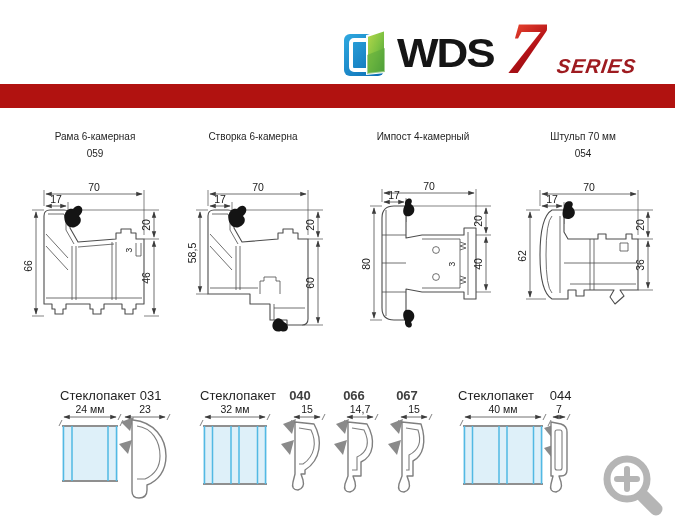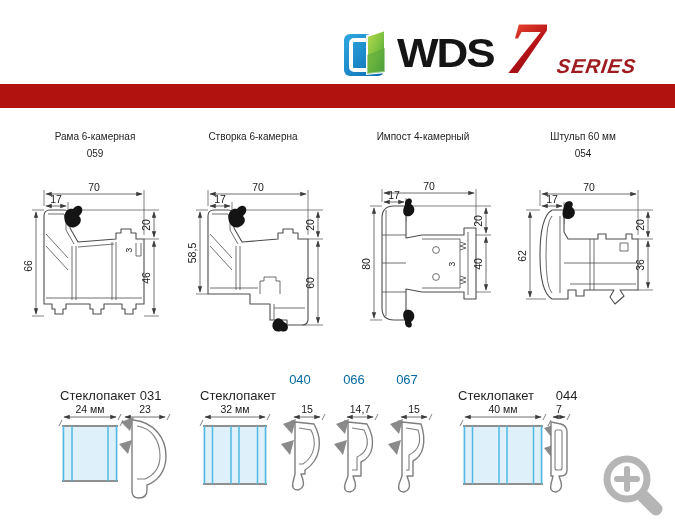--- a/index.html
+++ b/index.html
@@ -14,21 +14,21 @@
          font-size:74px;line-height:60px;margin-left:14px;margin-top:-4px;
          background:linear-gradient(140deg,#e8452f 10%,#b41116 55%,#7c0a10 100%);
          -webkit-background-clip:text;background-clip:text;color:transparent;transform:skewX(-6deg);}
   .series-word{font-style:italic;font-weight:bold;font-size:20px;color:#9e1b20;
                letter-spacing:1px;margin-left:12px;margin-top:2px;transform:skewX(-8deg);}
   .banner{position:absolute;left:0;top:84px;width:675px;height:24px;}
   
   .col-title{position:absolute;top:128px;width:170px;text-align:center;font-size:10px;line-height:17px;color:#1f1f1f;}
   
   .glz-head{position:absolute;top:388px;font-size:13px;color:#1f1f1f;white-space:nowrap;}
-  .bead-code{position:absolute;top:372px;width:34px;text-align:center;font-size:13px;color:#0369a1;}
+  .bead-code{position:absolute;top:388px;width:34px;text-align:center;font-size:13px;color:#404040;font-weight:bold;}
   svg text{font-family:"Liberation Sans","DejaVu Sans",sans-serif;fill:#1a1a1a;}
   .dim{stroke:#4d4d4d;stroke-width:.8;fill:none;}
   .ext{stroke:#4d4d4d;stroke-width:.7;fill:none;}
   .prof{stroke:#4d4d4d;stroke-width:1.1;fill:#fff;stroke-linejoin:round;}
   .inn{stroke:#4d4d4d;stroke-width:.8;fill:none;}
   .gasket{fill:#141414;stroke:none;}
   .bead{stroke:#7f7f7f;stroke-width:1.4;fill:#fff;stroke-linejoin:round;}
   .bead-in{stroke:#7f7f7f;stroke-width:1.1;fill:none;}
   .flap{fill:#8a8a8a;stroke:none;}
   .dimtxt{font-size:10.5px;}
@@ -74,21 +74,21 @@
   <div>Рама 6-камерная</div>
   <div>059</div>
 </div>
 <div class="col-title" style="left:168px">
   <div>Створка 6-камерна</div>
 </div>
 <div class="col-title" style="left:338px">
   <div>Импост 4-камерный</div>
 </div>
 <div class="col-title" style="left:498px">
-  <div>Штульп 60 мм</div>
+  <div>Штульп 70 мм</div>
   <div>054</div>
 </div>
 
 <svg class="abs" style="left:8px;top:180px" width="166" height="172" viewBox="0 0 166 172">
 
   <path class="ext" d="M36,26 V10 M136,55 V10 M60,44 V22 M36,30 H24 M36,136 H24 M70,30 H151 M136,59 H151 M136,136 H151"></path>
 
   <line class="dim" x1="38" y1="14" x2="134" y2="14" marker-start="url(#arw)" marker-end="url(#arw)"></line>
   <line class="dim" x1="38" y1="26" x2="58" y2="26" marker-start="url(#arw)" marker-end="url(#arw)"></line>
   <line class="dim" x1="28" y1="32" x2="28" y2="134" marker-start="url(#arw)" marker-end="url(#arw)"></line>
@@ -168,21 +168,21 @@
   <span style="margin-left:0">031</span>
 </div>
 <div class="glz-head" style="left:200px">
   <span>Стеклопакет</span>
 </div>
 <div class="bead-code" style="left:283px">040</div>
 <div class="bead-code" style="left:337px">066</div>
 <div class="bead-code" style="left:390px">067</div>
 <div class="glz-head" style="left:458px">
   <span>Стеклопакет</span>
-  <span style="margin-left:18px">044</span>
+  <span style="margin-left:12px">044</span>
 </div>
 
 <svg class="abs" style="left:55px;top:404px" width="122" height="108" viewBox="0 0 122 108">
   <path class="ext" d="M7,16 L4,22 M63,16 L66,10 M68,16 L65,22 M112,16 L115,10"></path>
   <line class="dim" x1="9" y1="13" x2="61" y2="13" marker-start="url(#arw)" marker-end="url(#arw)"></line>
   <line class="dim" x1="70" y1="13" x2="110" y2="13" marker-start="url(#arw)" marker-end="url(#arw)"></line>
   <text class="dimtxt" x="35" y="9" text-anchor="middle">24 мм</text>
   <text class="dimtxt" x="90" y="9" text-anchor="middle">23</text>
   <g>
     <rect x="7" y="22" width="56" height="55" fill="#def0f9"></rect>

